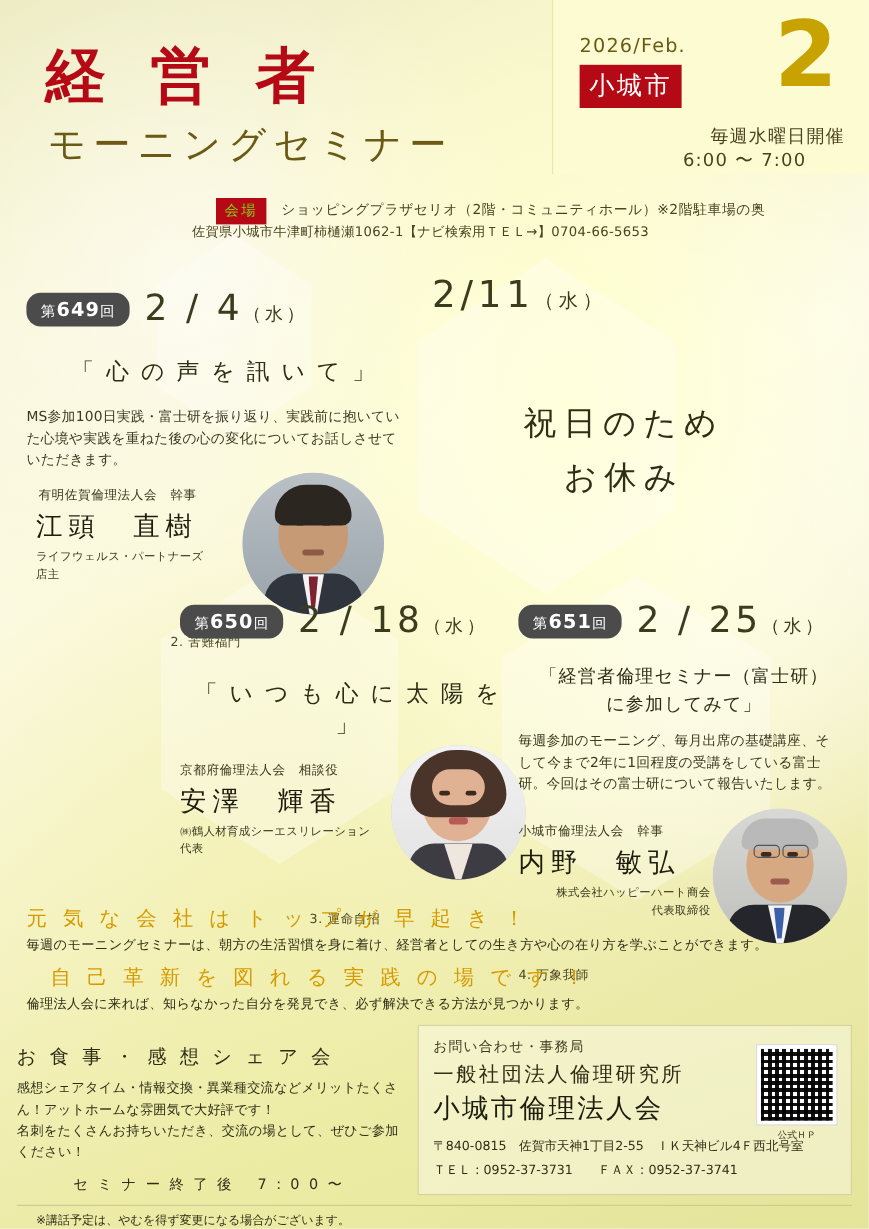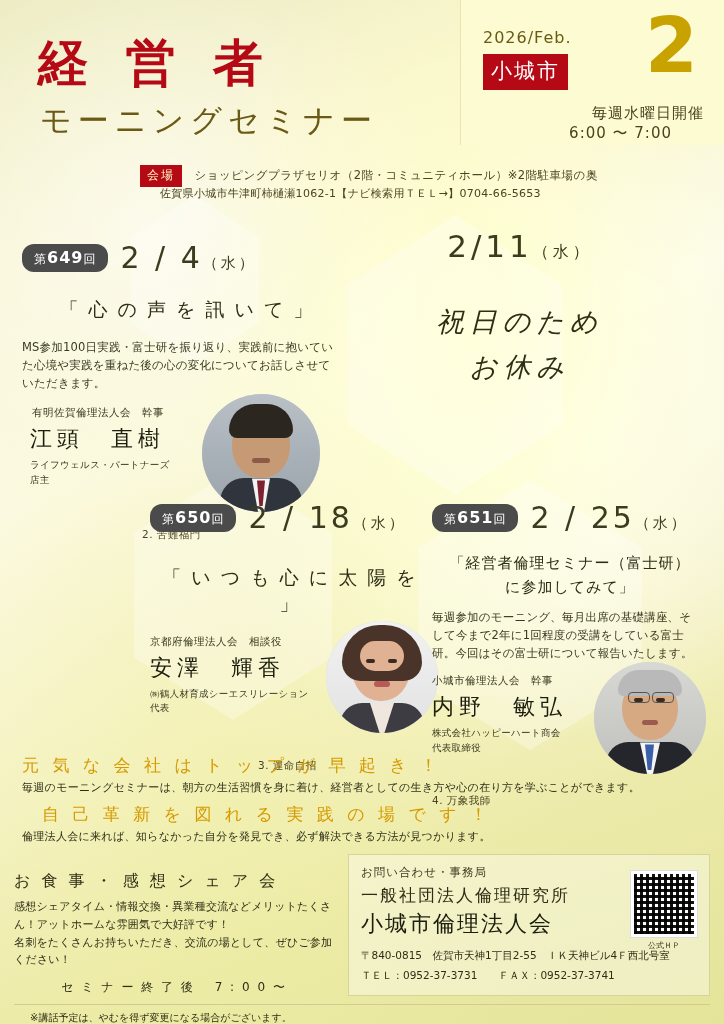--- a/index.html
+++ b/index.html
@@ -71,24 +71,25 @@
   .datebox .time {
     position: absolute; right: 52px; top: 124px;
     font-size: 15px; color: #4a4320; letter-spacing: 1px;
     font-family: "DejaVu Sans", sans-serif;
   }
 
   .venue-row {
     position: absolute; left: 140px; top: 165px; width: 560px;
   }
   .venue-tag {
-    display: inline-block; background: #b50a16; color: #fef9c3;
+    display: inline-block; background: #b50a16; color: #84cc16;
     font-size: 12px; padding: 2px 7px 3px 7px; letter-spacing: 2px;
     vertical-align: top;
     font-family: "DejaVu Sans", sans-serif;
+    margin-left: 40px;
   }
   .venue-text {
     display: inline-block; margin-left: 8px;
     font-size: 11.5px; color: #4a4320; letter-spacing: .5px;
     font-family: "DejaVu Sans", sans-serif;
   }
   .venue-addr {
     position: absolute; left: 160px; top: 186px;
     font-size: 11px; color: #4a4320; letter-spacing: .3px;
     font-family: "DejaVu Sans", sans-serif;
@@ -143,21 +144,21 @@
     border-radius: 50%;
     overflow: hidden;
     position: relative;
     background: #cfd4d8;
   }
   .portrait .bg { position: absolute; inset: 0; }
   .face { position: absolute; }
 
   
   .holiday-date {
-    font-size: 31px; color: #3b3b1e; letter-spacing: 4px; text-align: center;
+    font-size: 31px; color: #3b3b1e; letter-spacing: 4px; 
     font-family: "DejaVu Sans", sans-serif;
   }
   .holiday-date .dow { font-size: 16px; }
   .holiday-msg {
     font-size: 27px; color: #2e2e16; letter-spacing: 6px; text-align: center;
     line-height: 1.65;
     font-family: "DejaVu Sans", sans-serif;
   }
 
   
@@ -288,21 +289,21 @@
           <div class="face" style="left:18px;top:84px;width:82px;height:44px;border-radius:24px 24px 0 0;background:#30343c;"></div>
           <div class="face" style="left:50px;top:84px;width:18px;height:38px;background:#f3f3f3;clip-path:polygon(0 0,100% 0,62% 100%,38% 100%);"></div>
           <div class="face" style="left:55px;top:86px;width:8px;height:26px;background:#7f2230;clip-path:polygon(0 0,100% 0,70% 100%,30% 100%);"></div>
         </div>
       </div>
       <div class="motto" style="margin-top:2px;margin-left:120px;">2. 苦難福門</div>
     </div>
 
     <div class="sess" style="left:360px;top:18px;width:320px;">
       <div class="holiday-date"><span>2/11</span><span class="dow">（水）</span></div>
-      <div class="holiday-msg" style="margin-top:36px;font-style:italic;">
+      <div class="holiday-msg" style="margin-top:68px;">
         <div>祝日のため</div>
         <div>お休み</div>
       </div>
     </div>
 
     <div class="sess" style="left:150px;top:290px;width:280px;">
       <div style="display:flex;align-items:center;">
         <span class="num-badge"><span>第</span><b>650</b><span>回</span></span>
         <span class="sess-date"><span>2 / 18</span><span class="dow">（水）</span></span>
       </div>
@@ -331,21 +332,21 @@
 
     <div class="sess" style="left:432px;top:290px;width:276px;">
       <div style="display:flex;align-items:center;">
         <span class="num-badge"><span>第</span><b>651</b><span>回</span></span>
         <span class="sess-date"><span>2 / 25</span><span class="dow">（水）</span></span>
       </div>
       <div class="sess-title" style="margin-top:16px;font-size:15px;letter-spacing:1px;white-space:pre-line;line-height:1.6;">「経営者倫理セミナー（富士研）
 に参加してみて」</div>
       <div class="sess-desc" style="margin-top:10px;width:268px;">毎週参加のモーニング、毎月出席の基礎講座、そして今まで2年に1回程度の受講をしている富士研。今回はその富士研について報告いたします。</div>
 
-      <div style="position:relative;margin-top:12px;height:118px;">
+      <div style="position:relative;margin-top:24px;height:118px;text-align:right;">
         <div class="org" style="position:absolute;left:0;top:0;">小城市倫理法人会　幹事</div>
         <div class="person" style="position:absolute;left:0;top:18px;">内野　敏弘</div>
         <div class="role" style="position:absolute;left:0;top:52px;width:160px;white-space:pre-line;">株式会社ハッピーハート商会
 代表取締役</div>
 
         <div class="portrait" style="position:absolute;left:162px;top:-12px;width:112px;height:112px;">
           <div class="bg" style="background:linear-gradient(180deg,#d8d9d4 0%,#bfc0bb 100%);"></div>
           <div class="face" style="left:28px;top:14px;width:56px;height:64px;border-radius:50% 50% 48% 48%;background:#d6a983;"></div>
           <div class="face" style="left:24px;top:8px;width:64px;height:26px;border-radius:30px 30px 8px 8px;background:#b9b9b9;"></div>
           <div class="face" style="left:40px;top:36px;width:9px;height:4px;border-radius:3px;background:#3a2a20;"></div>

